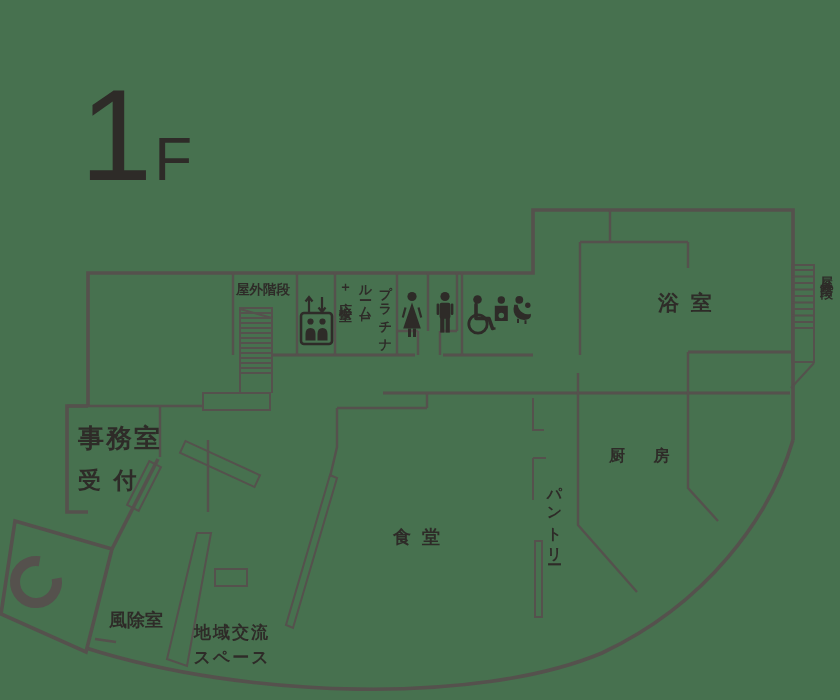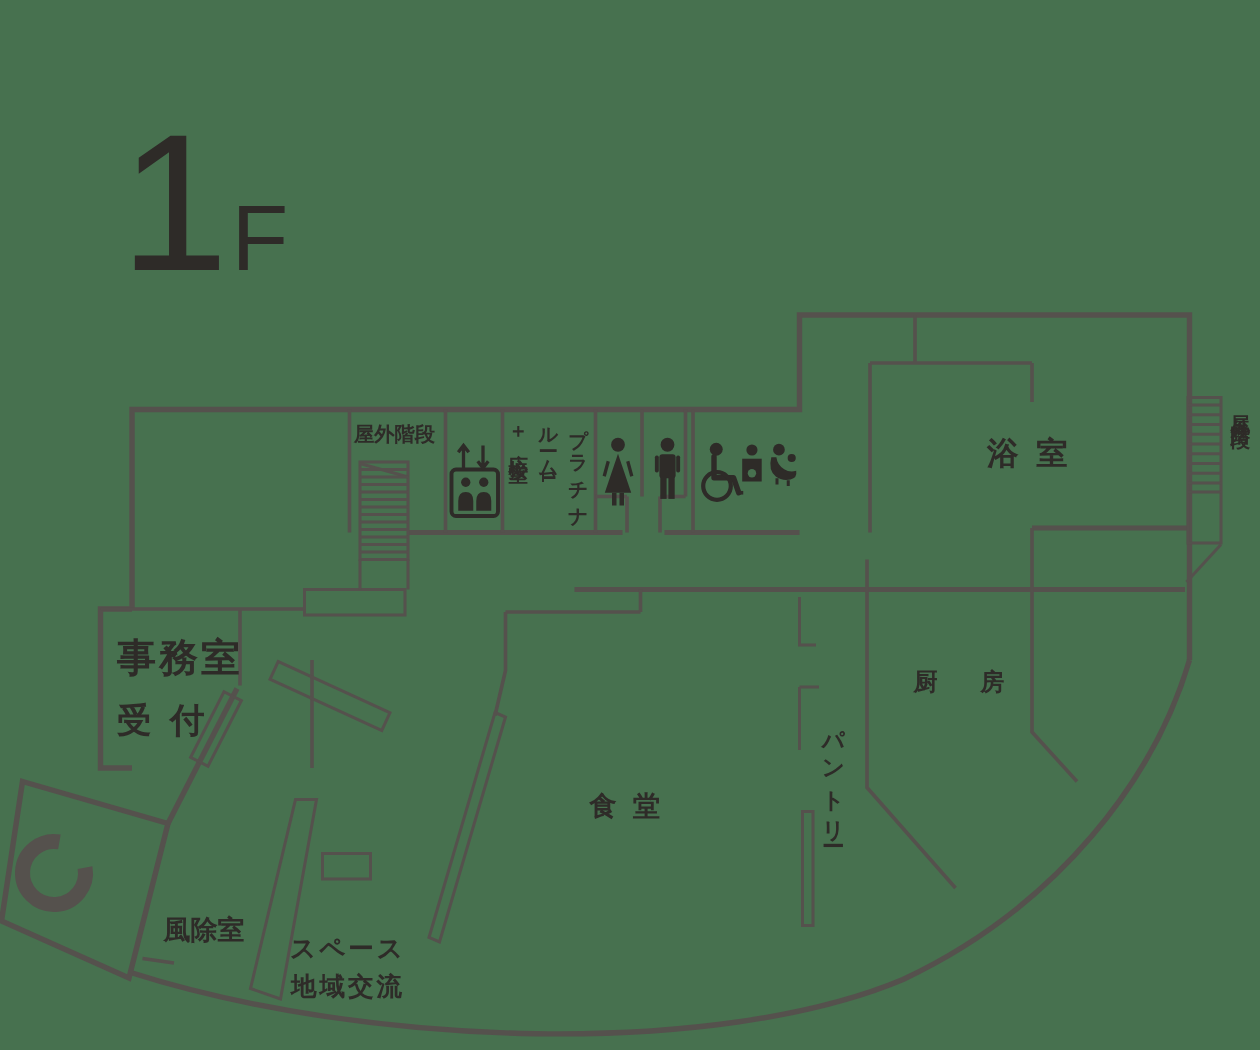--- a/index.html
+++ b/index.html
@@ -151,17 +151,17 @@
 
   <div class="lbl" style="left:393px;top:528px;font-size:18px;letter-spacing:3px;">食 堂</div>
 
   <div class="lbl vtext" style="left:546px;top:476px;font-size:15px;letter-spacing:3px;">パントリー</div>
 
   <div class="lbl" style="left:609px;top:447px;font-size:16px;letter-spacing:12px;">厨 房</div>
 
   <div class="lbl" style="left:109px;top:611px;font-size:18px;">風除室</div>
 
   <div class="community">
+    <div>地域交流</div>
     <div>スペース</div>
-    <div>地域交流</div>
   </div>
 
 </div>
 
 </body></html>

